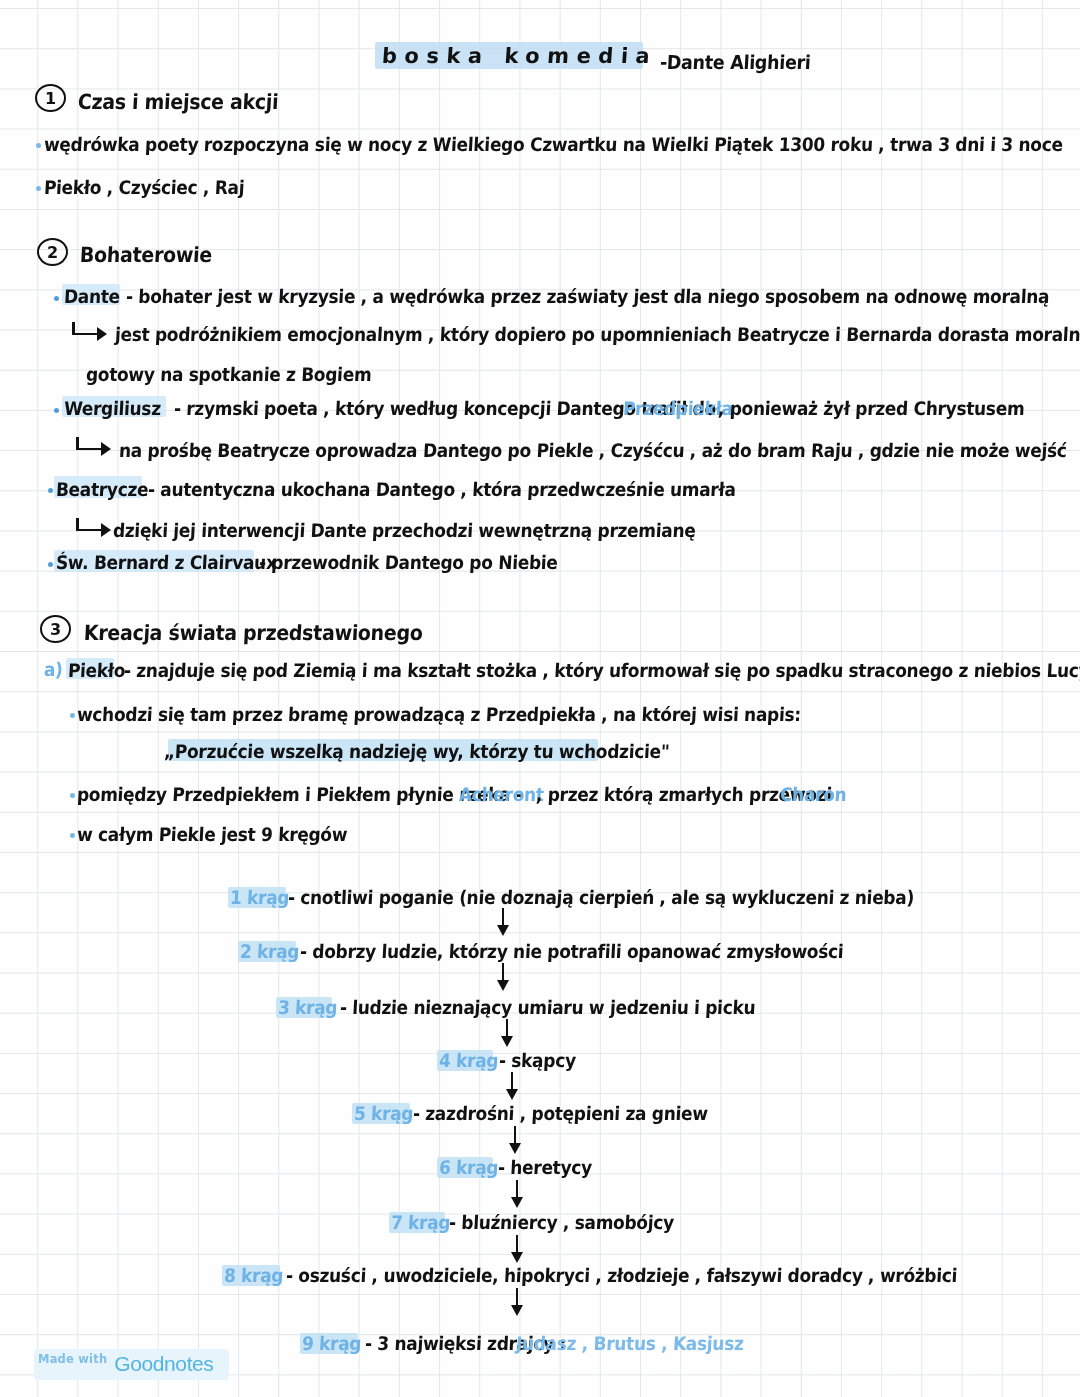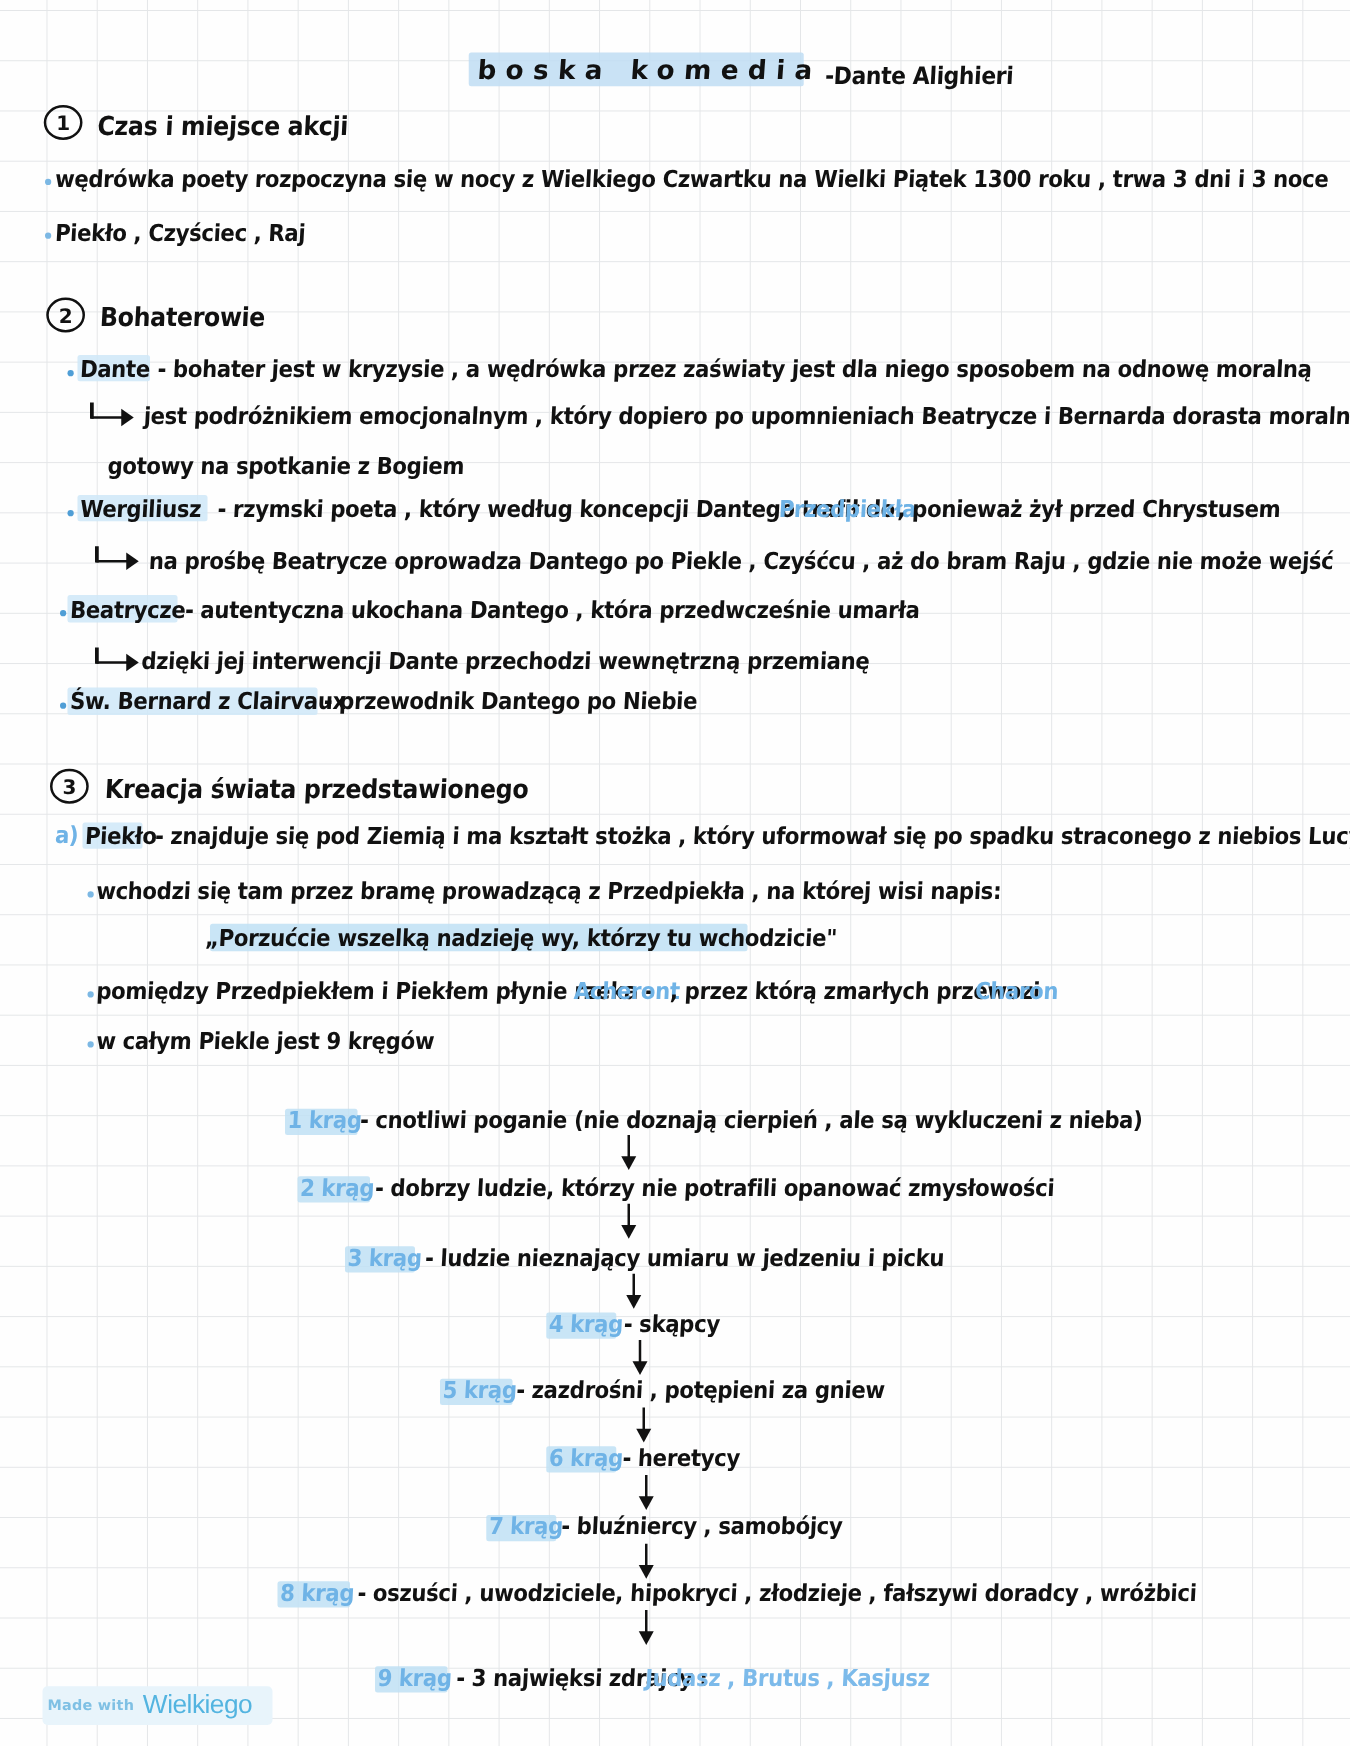--- a/index.html
+++ b/index.html
@@ -77,21 +77,21 @@
   .darrow .s{ position:absolute; left:6px; top:0; width:2.4px; height:20px; background:#111; }
   .darrow .t{
     position:absolute; left:1.2px; top:17px;
     width:0;height:0;border-top:11px solid #111;
     border-left:6px solid transparent;border-right:6px solid transparent;
   }
 
   
   #wm{
     position:absolute; left:34px; top:1349px;
-    display:flex; align-items:center; gap:7px;
+    display:flex; align-items:flex-start; gap:7px;
     background:#e8f4fb; padding:3px 16px 4px 4px; border-radius:4px;
   }
   #wm .mw{ font-size:11.5px; color:#7fc0e4; font-weight:600; letter-spacing:.2px; }
   #wm .gn{ font-size:21px; color:#53b4e0; letter-spacing:-.4px; font-family:"Liberation Sans", sans-serif;}
 </style>
 </head>
 <body>
 
 <div id="paper"></div>
 
@@ -244,16 +244,16 @@
       <div class="t"></div>
     </div>
 
   <div class="hl" style="left:300px; top:1333px; width:58px; height:21px;"></div>
   <div class="hw md blue" style="left:302px; top:1333px;">9 krąg</div>
   <div class="hw md" style="left:365px; top:1333px;">- 3 najwięksi zdrajcy :</div>
   <div class="hw md blue2" style="left:516px; top:1333px;">Judasz , Brutus , Kasjusz</div>
 
   <div id="wm">
     <span class="mw">Made with</span>
-    <span class="gn">Wielkiego</span>
+    <span class="gn">Goodnotes</span>
   </div>
 
 </div>
 
 </body></html>

